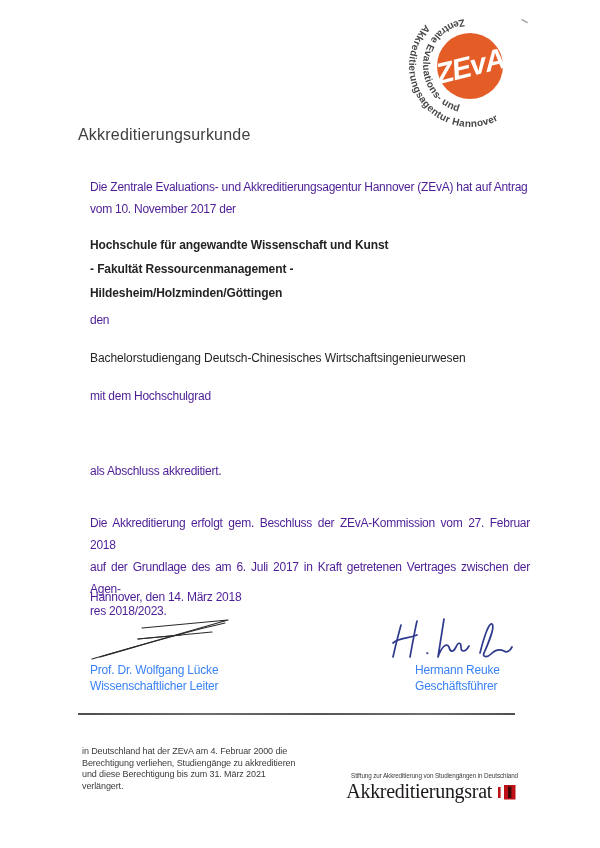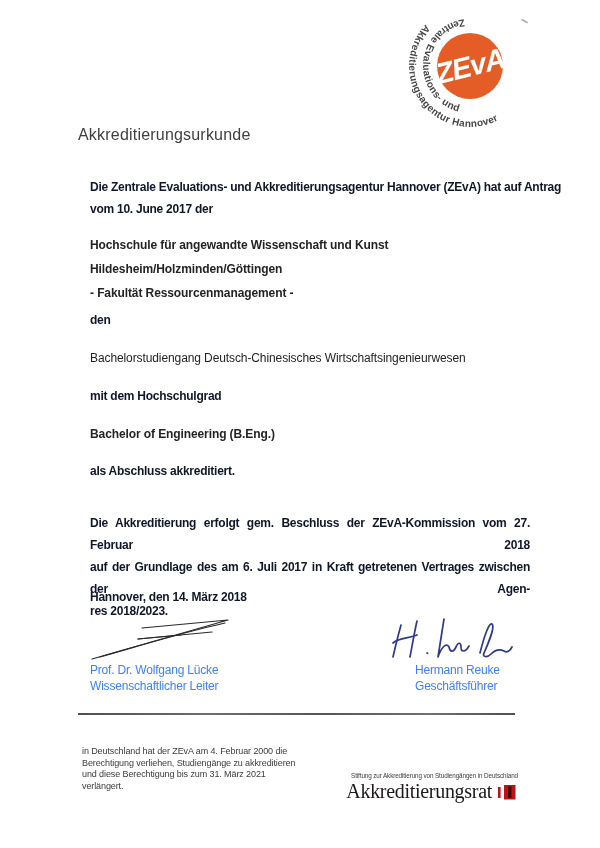--- a/index.html
+++ b/index.html
@@ -9,21 +9,21 @@
     background:#ffffff;
     font-family:"Liberation Sans",sans-serif;
     color:#2e2e2e;
     overflow:hidden;
   }
   .abs{position:absolute;}
   .doc-title{
     left:78px;top:94px;
     font-size:16px;color:#3f3f3f;letter-spacing:.2px;margin-top:32px;
   }
-  .body-text{font-size:12px;letter-spacing:-.25px;color:#0f172a;font-weight:bold;}
+  .body-text{font-size:12px;letter-spacing:-.25px;color:#4c1d95;}
   .intro{left:90px;top:176px;line-height:22px;}
   .institution{left:90px;top:233px;line-height:24px;font-weight:bold;letter-spacing:-.1px;color:#242424;}
   .den{left:90px;top:313px;}
   .program{left:90px;top:351px;font-weight:normal;letter-spacing:-.1px;color:#242424;}
   .degree-intro{left:90px;top:389px;}
   .degree{left:90px;top:427px;font-weight:bold;letter-spacing:-.1px;color:#242424;}
   .conclusion{left:90px;top:464px;}
   .decision{left:90px;top:512px;width:440px;line-height:22px;}
   .decision div{text-align:justify;text-align-last:justify;}
   .decision div:last-child{text-align:left;text-align-last:left;}
@@ -57,36 +57,35 @@
       <textPath href="#arcIn" startOffset="2%">Zentrale Evaluations- und</textPath>
     </text>
     <text font-family="Liberation Sans, sans-serif" font-size="10" font-weight="bold" fill="#474747" letter-spacing="0.3">
       <textPath href="#arcOut" startOffset="13%">Akkreditierungsagentur Hannover</textPath>
     </text>
     <rect x="138" y="16" width="7" height="1.6" fill="#a9a9a9" transform="rotate(28 141 17)"></rect>
   </svg>
 
   <div class="abs body-text intro">
       <div>Die Zentrale Evaluations- und Akkreditierungsagentur Hannover (ZEvA) hat auf Antrag</div>
-      <div>vom 10. June 2017 der</div>
+      <div>vom 10. November 2017 der</div>
     </div>
 
   <div class="abs body-text institution">
       <div>Hochschule für angewandte Wissenschaft und Kunst</div>
+      <div>- Fakultät Ressourcenmanagement -</div>
       <div>Hildesheim/Holzminden/Göttingen</div>
-      <div>- Fakultät Ressourcenmanagement -</div>
     </div>
 
   <div class="abs body-text den">den</div>
 
   <div class="abs body-text program">Bachelorstudiengang Deutsch-Chinesisches Wirtschaftsingenieurwesen</div>
 
   <div class="abs body-text degree-intro">mit dem Hochschulgrad</div>
 
-  <div class="abs body-text degree">Bachelor of Engineering (B.Eng.)</div>
 
   <div class="abs body-text conclusion">als Abschluss akkreditiert.</div>
 
   <div class="abs body-text decision">
       <div>Die Akkreditierung erfolgt gem. Beschluss der ZEvA-Kommission vom 27. Februar 2018</div>
       <div>auf der Grundlage des am 6. Juli 2017 in Kraft getretenen Vertrages zwischen der Agen-</div>
       <div>res 2018/2023.</div>
     </div>
 
   <div class="abs body-text place-date">Hannover, den 14. März 2018</div>

